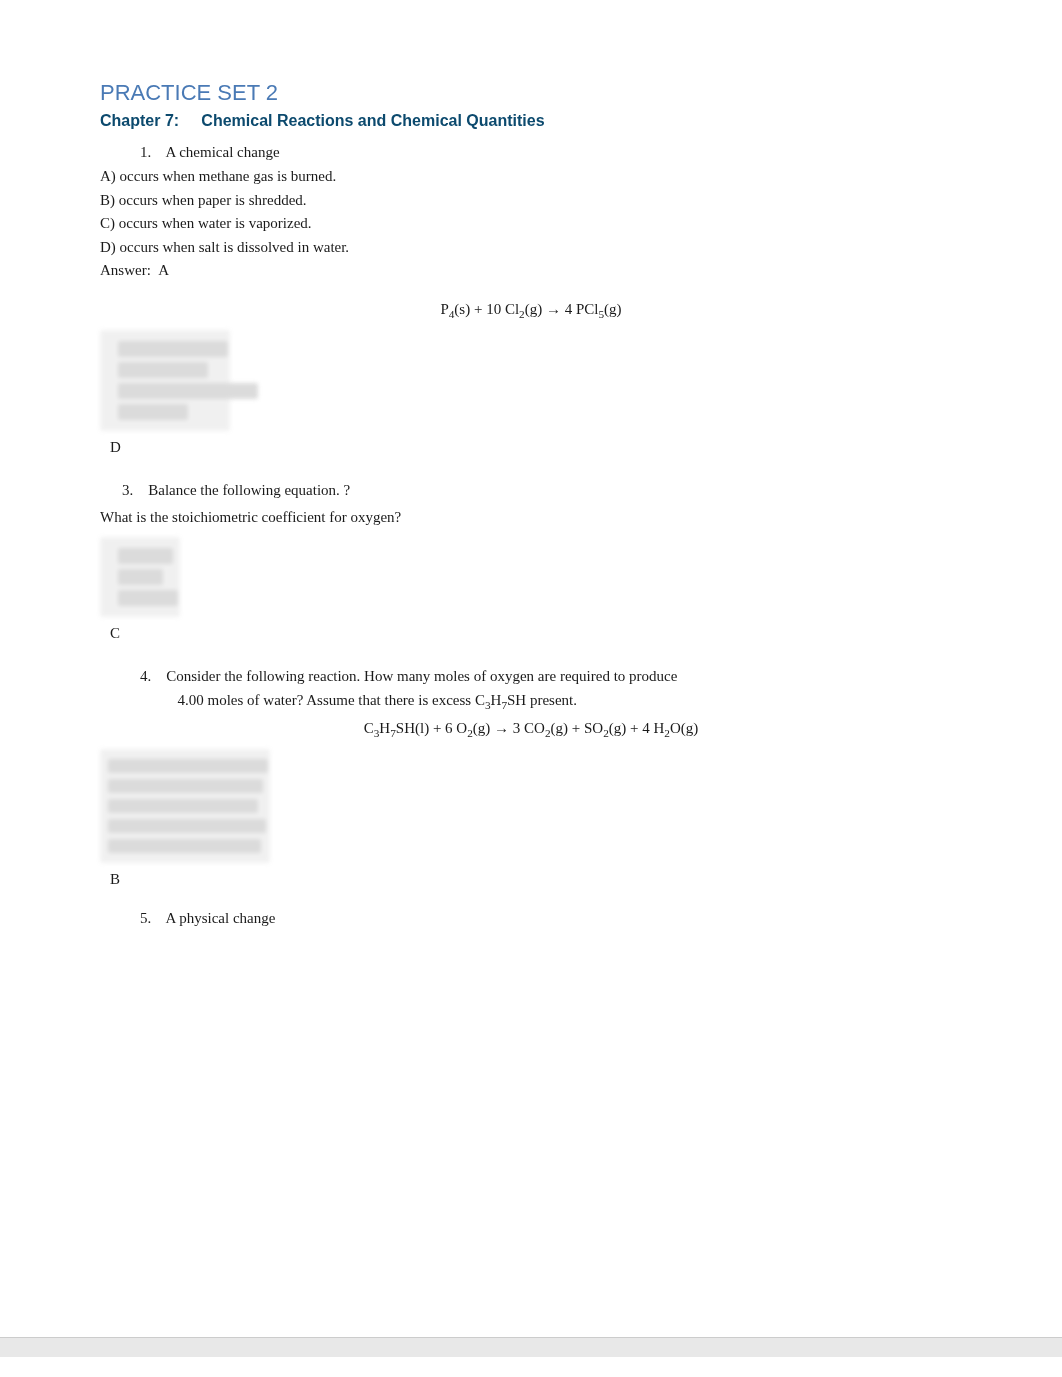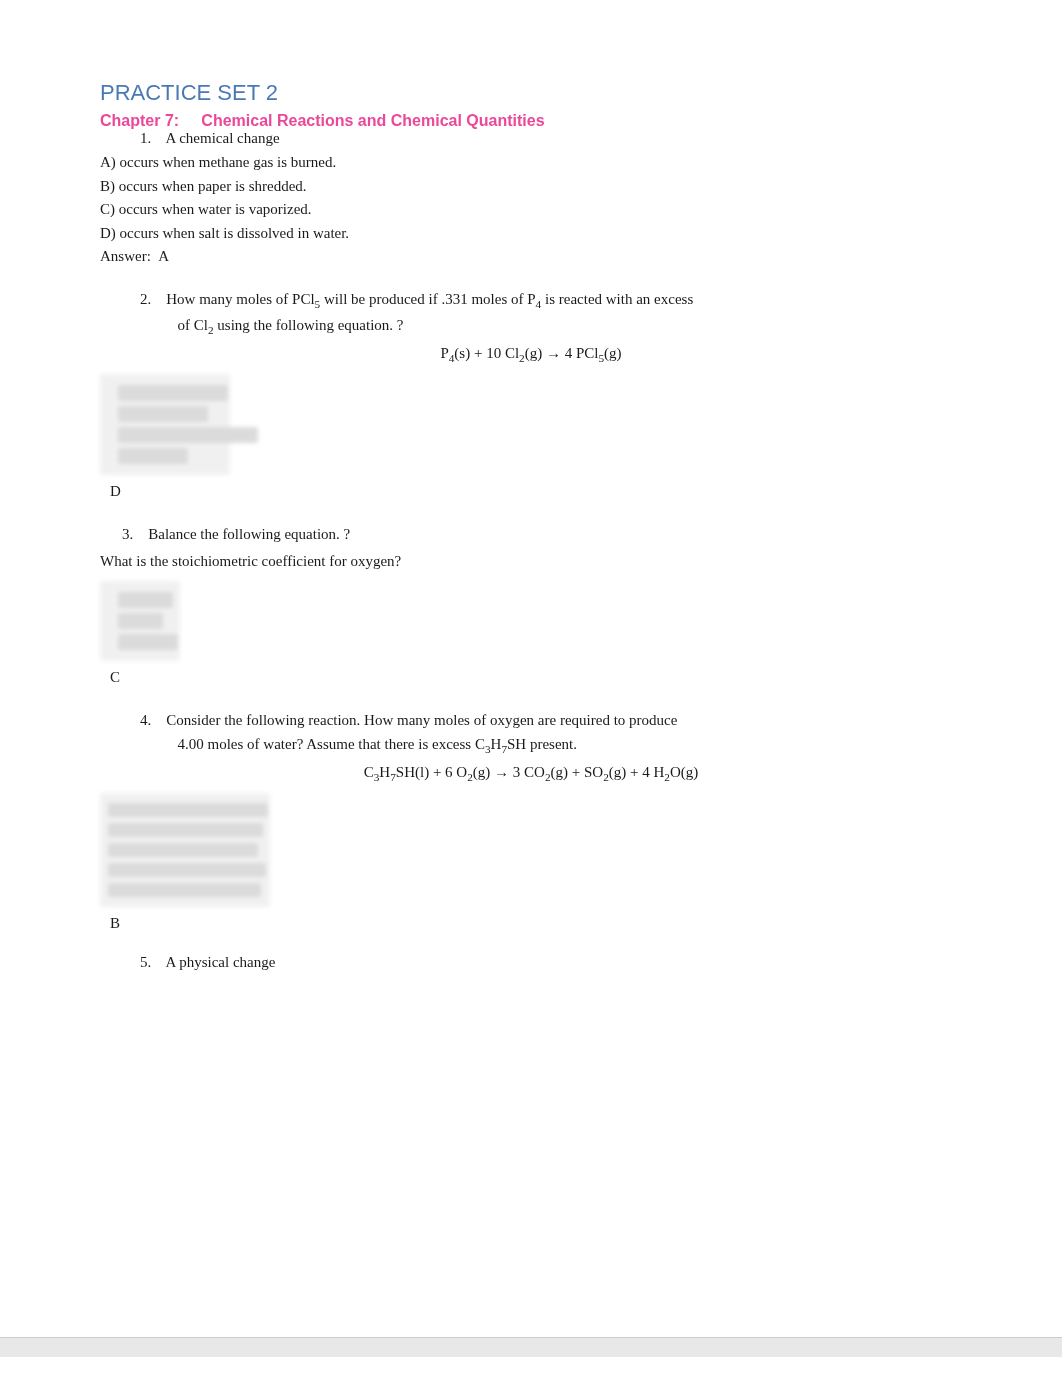--- a/index.html
+++ b/index.html
@@ -20,23 +20,24 @@
 
     .practice-title {
       color: #4a7ab5;
       font-size: 22px;
       font-weight: normal;
       margin-bottom: 6px;
       font-family: Arial, sans-serif;
     }
 
     .chapter-title {
-      color: #ec4899;
+      color: #0c4a6e;
       font-size: 16px;
       font-weight: bold;
+      margin-bottom: 14px;
       font-family: Arial, sans-serif;
     }
 
     .question-block {
       margin-bottom: 22px;
     }
 
     .question-numbered {
       margin-left: 40px;
       margin-bottom: 4px;
@@ -150,25 +151,20 @@
     <p><span>B)</span> <span>occurs when paper is shredded.</span></p>
     <p><span>C)</span> <span>occurs when water is vaporized.</span></p>
     <p><span>D)</span> <span>occurs when salt is dissolved in water.</span></p>
   </div>
   <p class="answer-line">
     <span>Answer:</span>&nbsp;&nbsp;<span>A</span>
   </p>
 </div>
 
 <div class="question-block">
-  <div class="q2-text">
-    <span>2.</span>&nbsp;&nbsp;&nbsp;
-    <span>How many moles of PCl<sub>5</sub> will be produced if .331 moles of P<sub>4</sub> is reacted with an excess</span><br>
-    <span style="margin-left:2.5em;">of Cl<sub>2</sub> using the following equation. ?</span>
-  </div>
   <div class="equation-block">
     <span>P<sub>4</sub>(s) + 10 Cl<sub>2</sub>(g) → 4 PCl<sub>5</sub>(g)</span>
   </div>
 
   <div class="blurred-options" style="width:130px; padding:6px 10px;">
     <div class="blurred-row blurred-row-wide"></div>
     <div class="blurred-row blurred-row-med"></div>
     <div class="blurred-row blurred-row-xwide"></div>
     <div class="blurred-row blurred-row-short"></div>
   </div>

